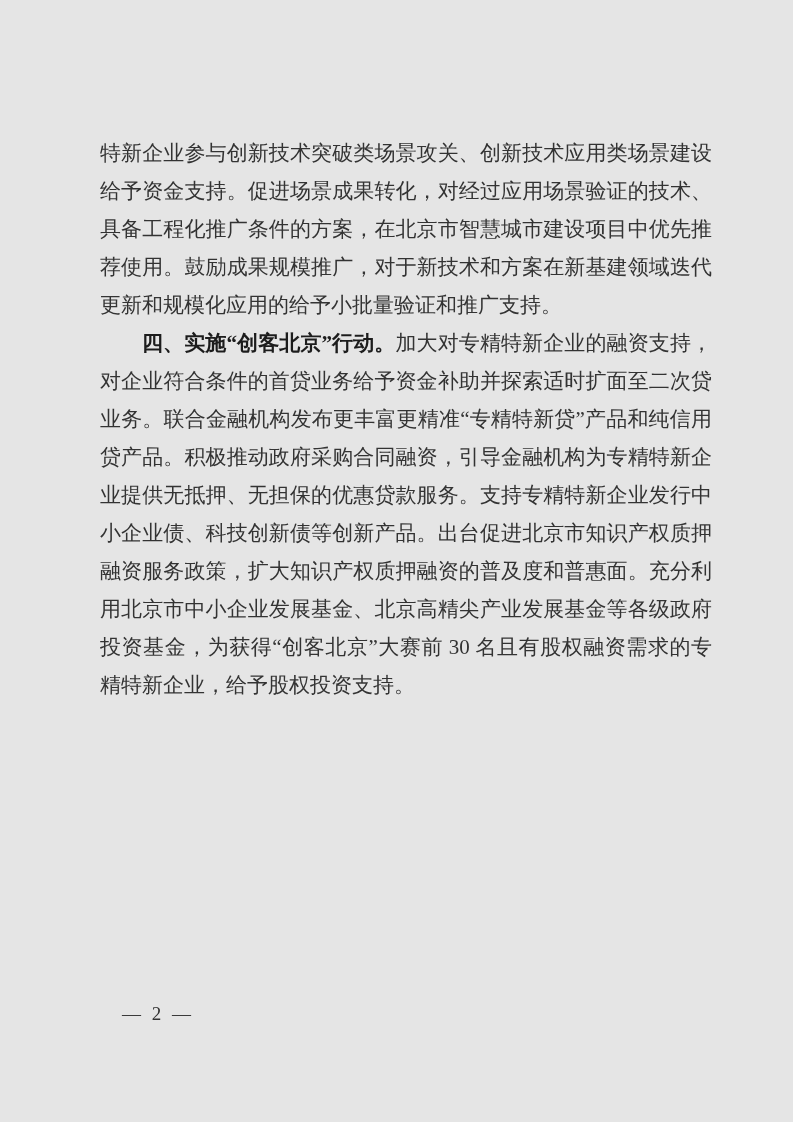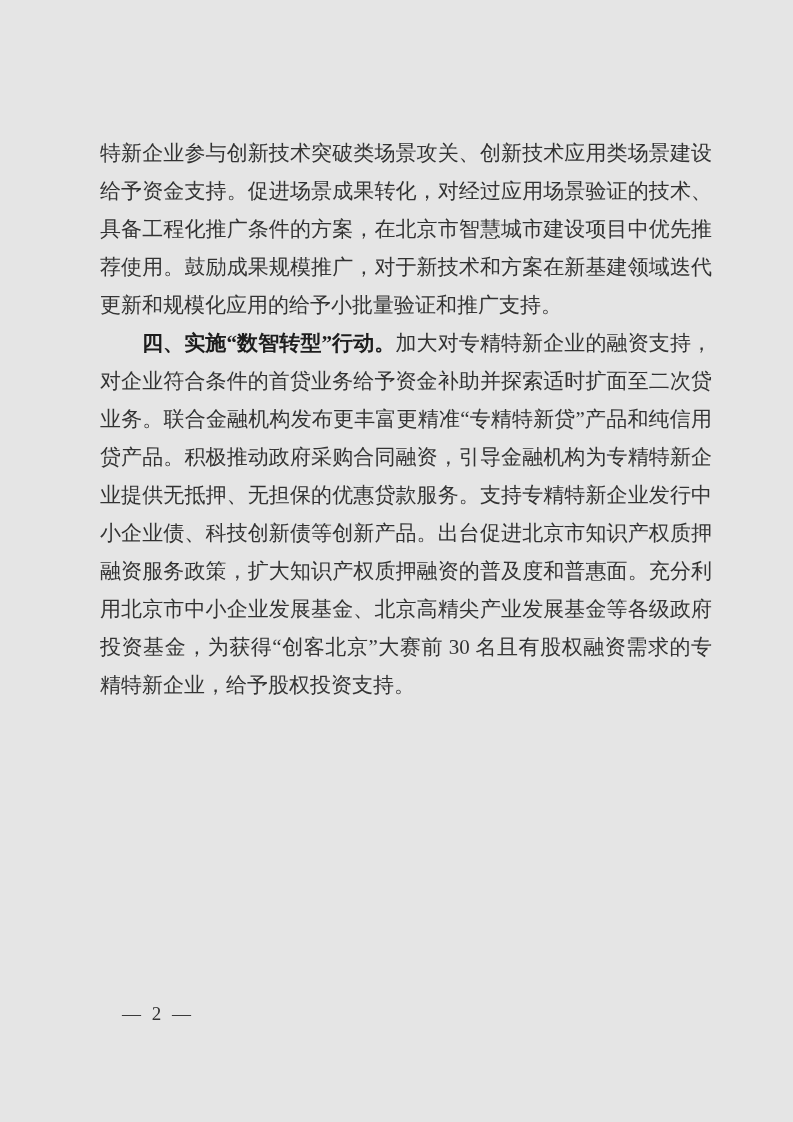--- a/index.html
+++ b/index.html
@@ -46,16 +46,16 @@
     color: #333333;
     letter-spacing: 3px;
   }
 </style>
 </head>
 <body>
 
 <div class="page">
   <div class="content" id="doc-body">
       <p class="para"><span class="body-text">特新企业参与创新技术突破类场景攻关、创新技术应用类场景建设给予资金支持。促进场景成果转化，对经过应用场景验证的技术、具备工程化推广条件的方案，在北京市智慧城市建设项目中优先推荐使用。鼓励成果规模推广，对于新技术和方案在新基建领域迭代更新和规模化应用的给予小批量验证和推广支持。</span></p>
-      <p class="para indent"><strong class="section-heading">四、实施“数智转型”行动。</strong><span class="body-text">加大对专精特新企业的融资支持，对企业符合条件的首贷业务给予资金补助并探索适时扩面至二次贷业务。联合金融机构发布更丰富更精准“专精特新贷”产品和纯信用贷产品。积极推动政府采购合同融资，引导金融机构为专精特新企业提供无抵押、无担保的优惠贷款服务。支持专精特新企业发行中小企业债、科技创新债等创新产品。出台促进北京市知识产权质押融资服务政策，扩大知识产权质押融资的普及度和普惠面。充分利用北京市中小企业发展基金、北京高精尖产业发展基金等各级政府投资基金，为获得“创客北京”大赛前 30 名且有股权融资需求的专精特新企业，给予股权投资支持。</span></p>
+      <p class="para indent"><strong class="section-heading">四、实施“创客北京”行动。</strong><span class="body-text">加大对专精特新企业的融资支持，对企业符合条件的首贷业务给予资金补助并探索适时扩面至二次贷业务。联合金融机构发布更丰富更精准“专精特新贷”产品和纯信用贷产品。积极推动政府采购合同融资，引导金融机构为专精特新企业提供无抵押、无担保的优惠贷款服务。支持专精特新企业发行中小企业债、科技创新债等创新产品。出台促进北京市知识产权质押融资服务政策，扩大知识产权质押融资的普及度和普惠面。充分利用北京市中小企业发展基金、北京高精尖产业发展基金等各级政府投资基金，为获得“创客北京”大赛前 30 名且有股权融资需求的专精特新企业，给予股权投资支持。</span></p>
     </div>
   <div class="footer-pagenum">— 2 —</div>
 </div>
 
 </body></html>

